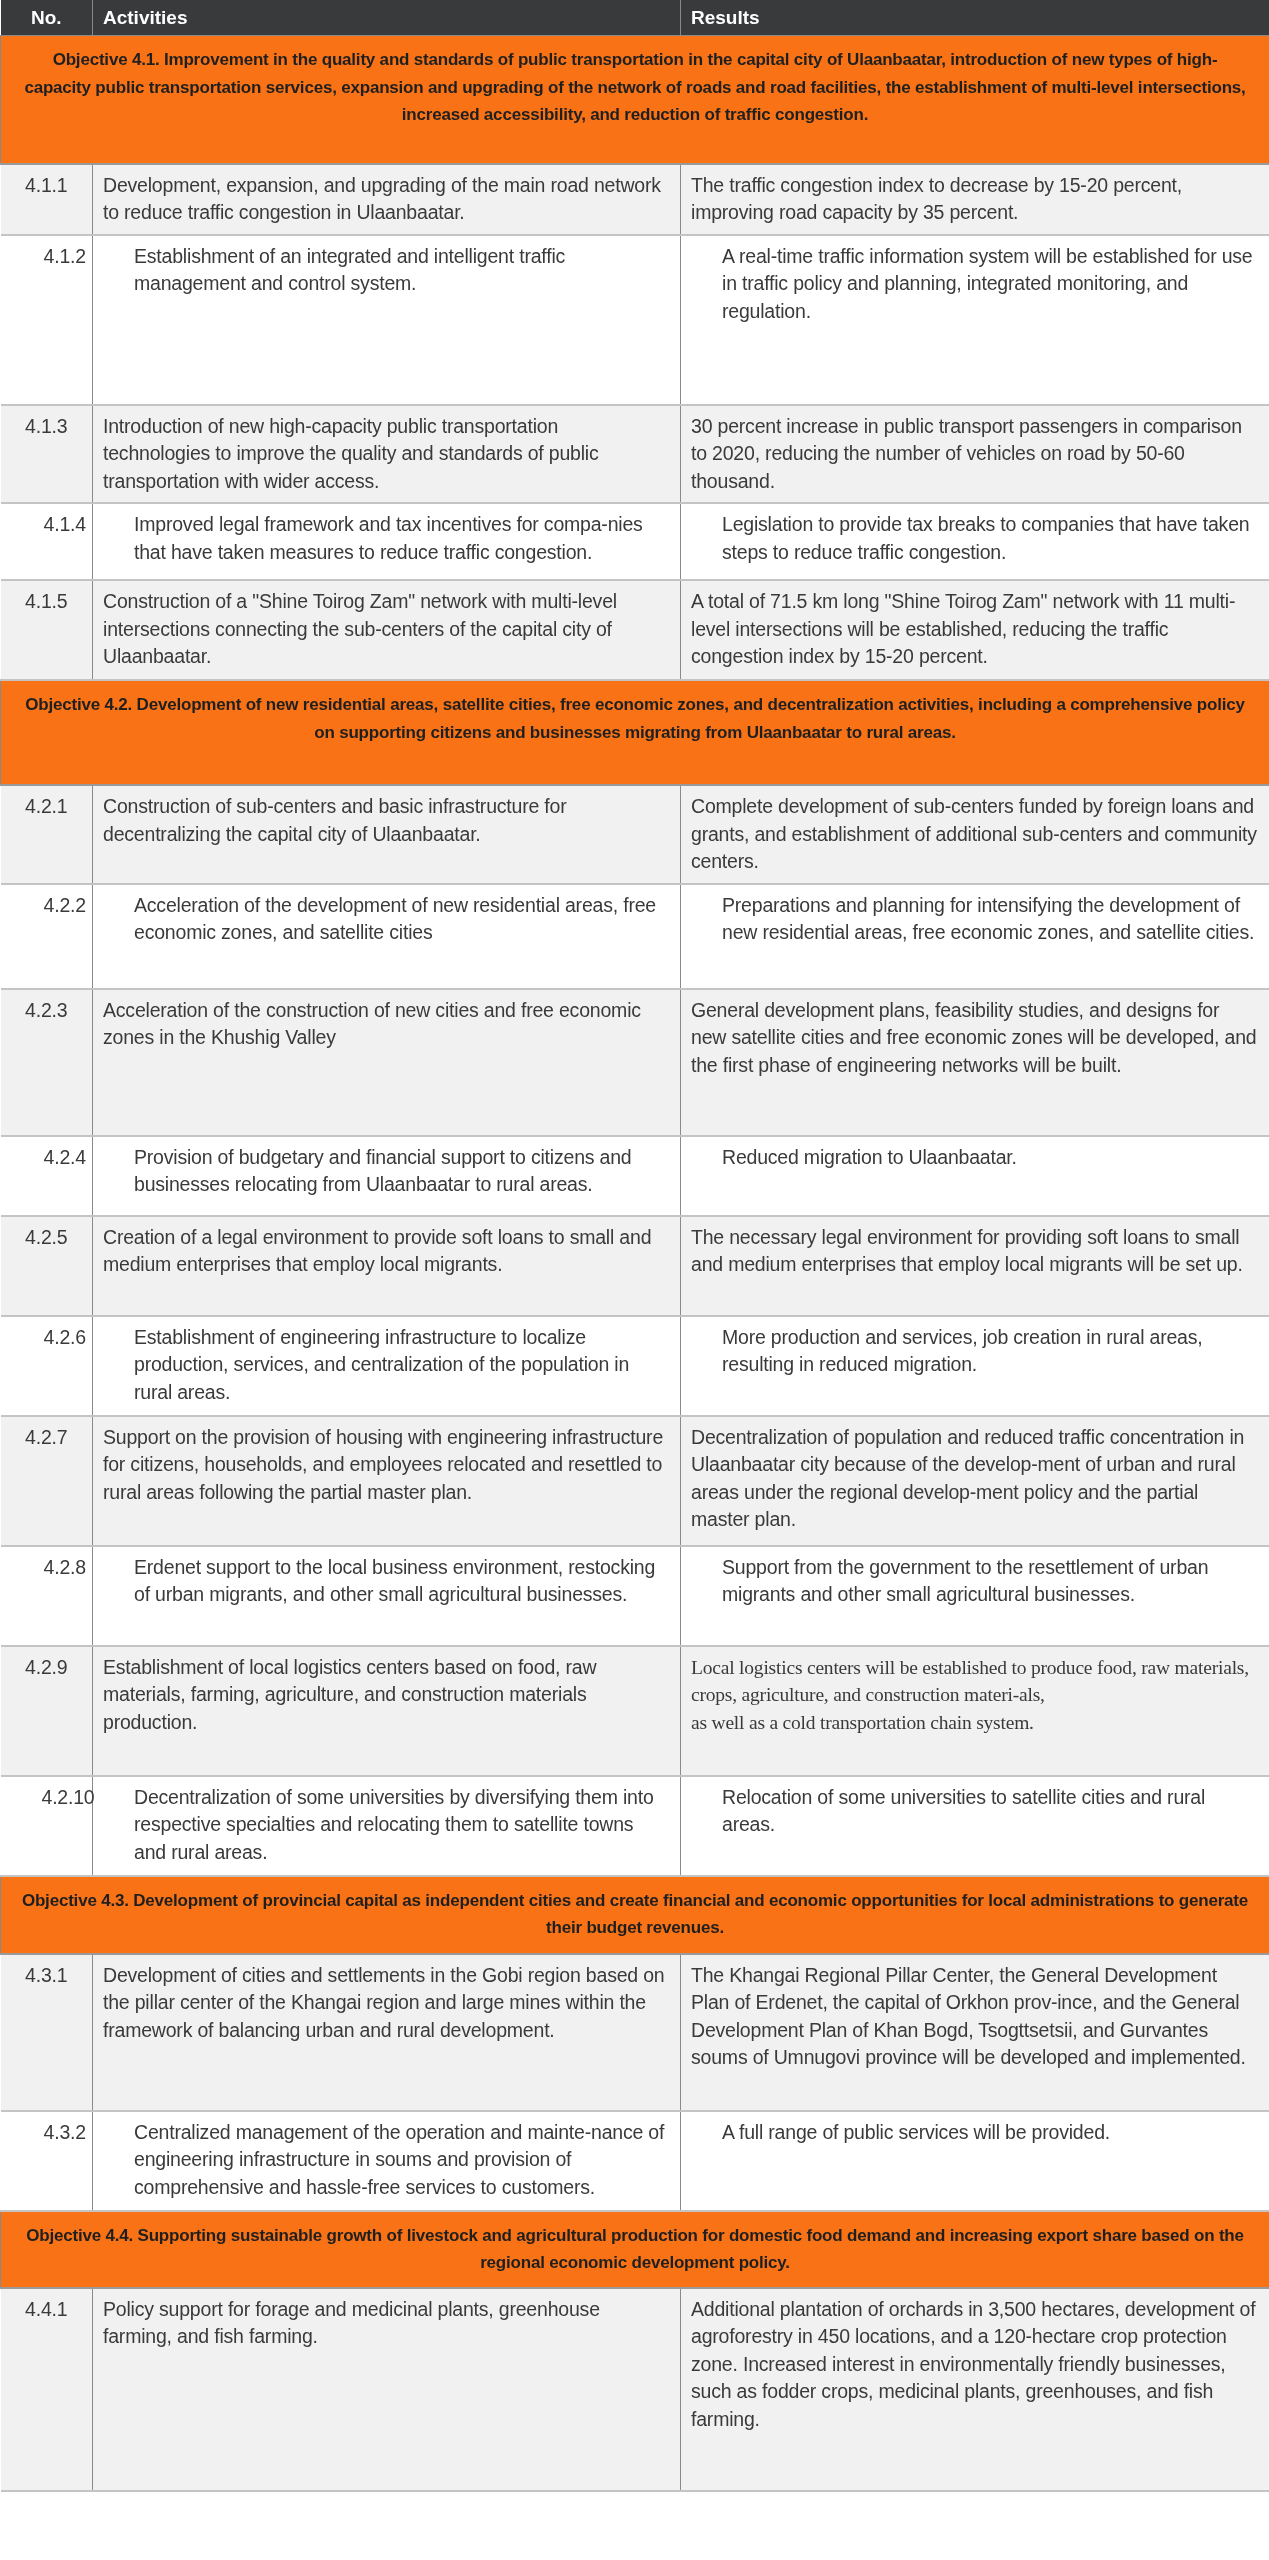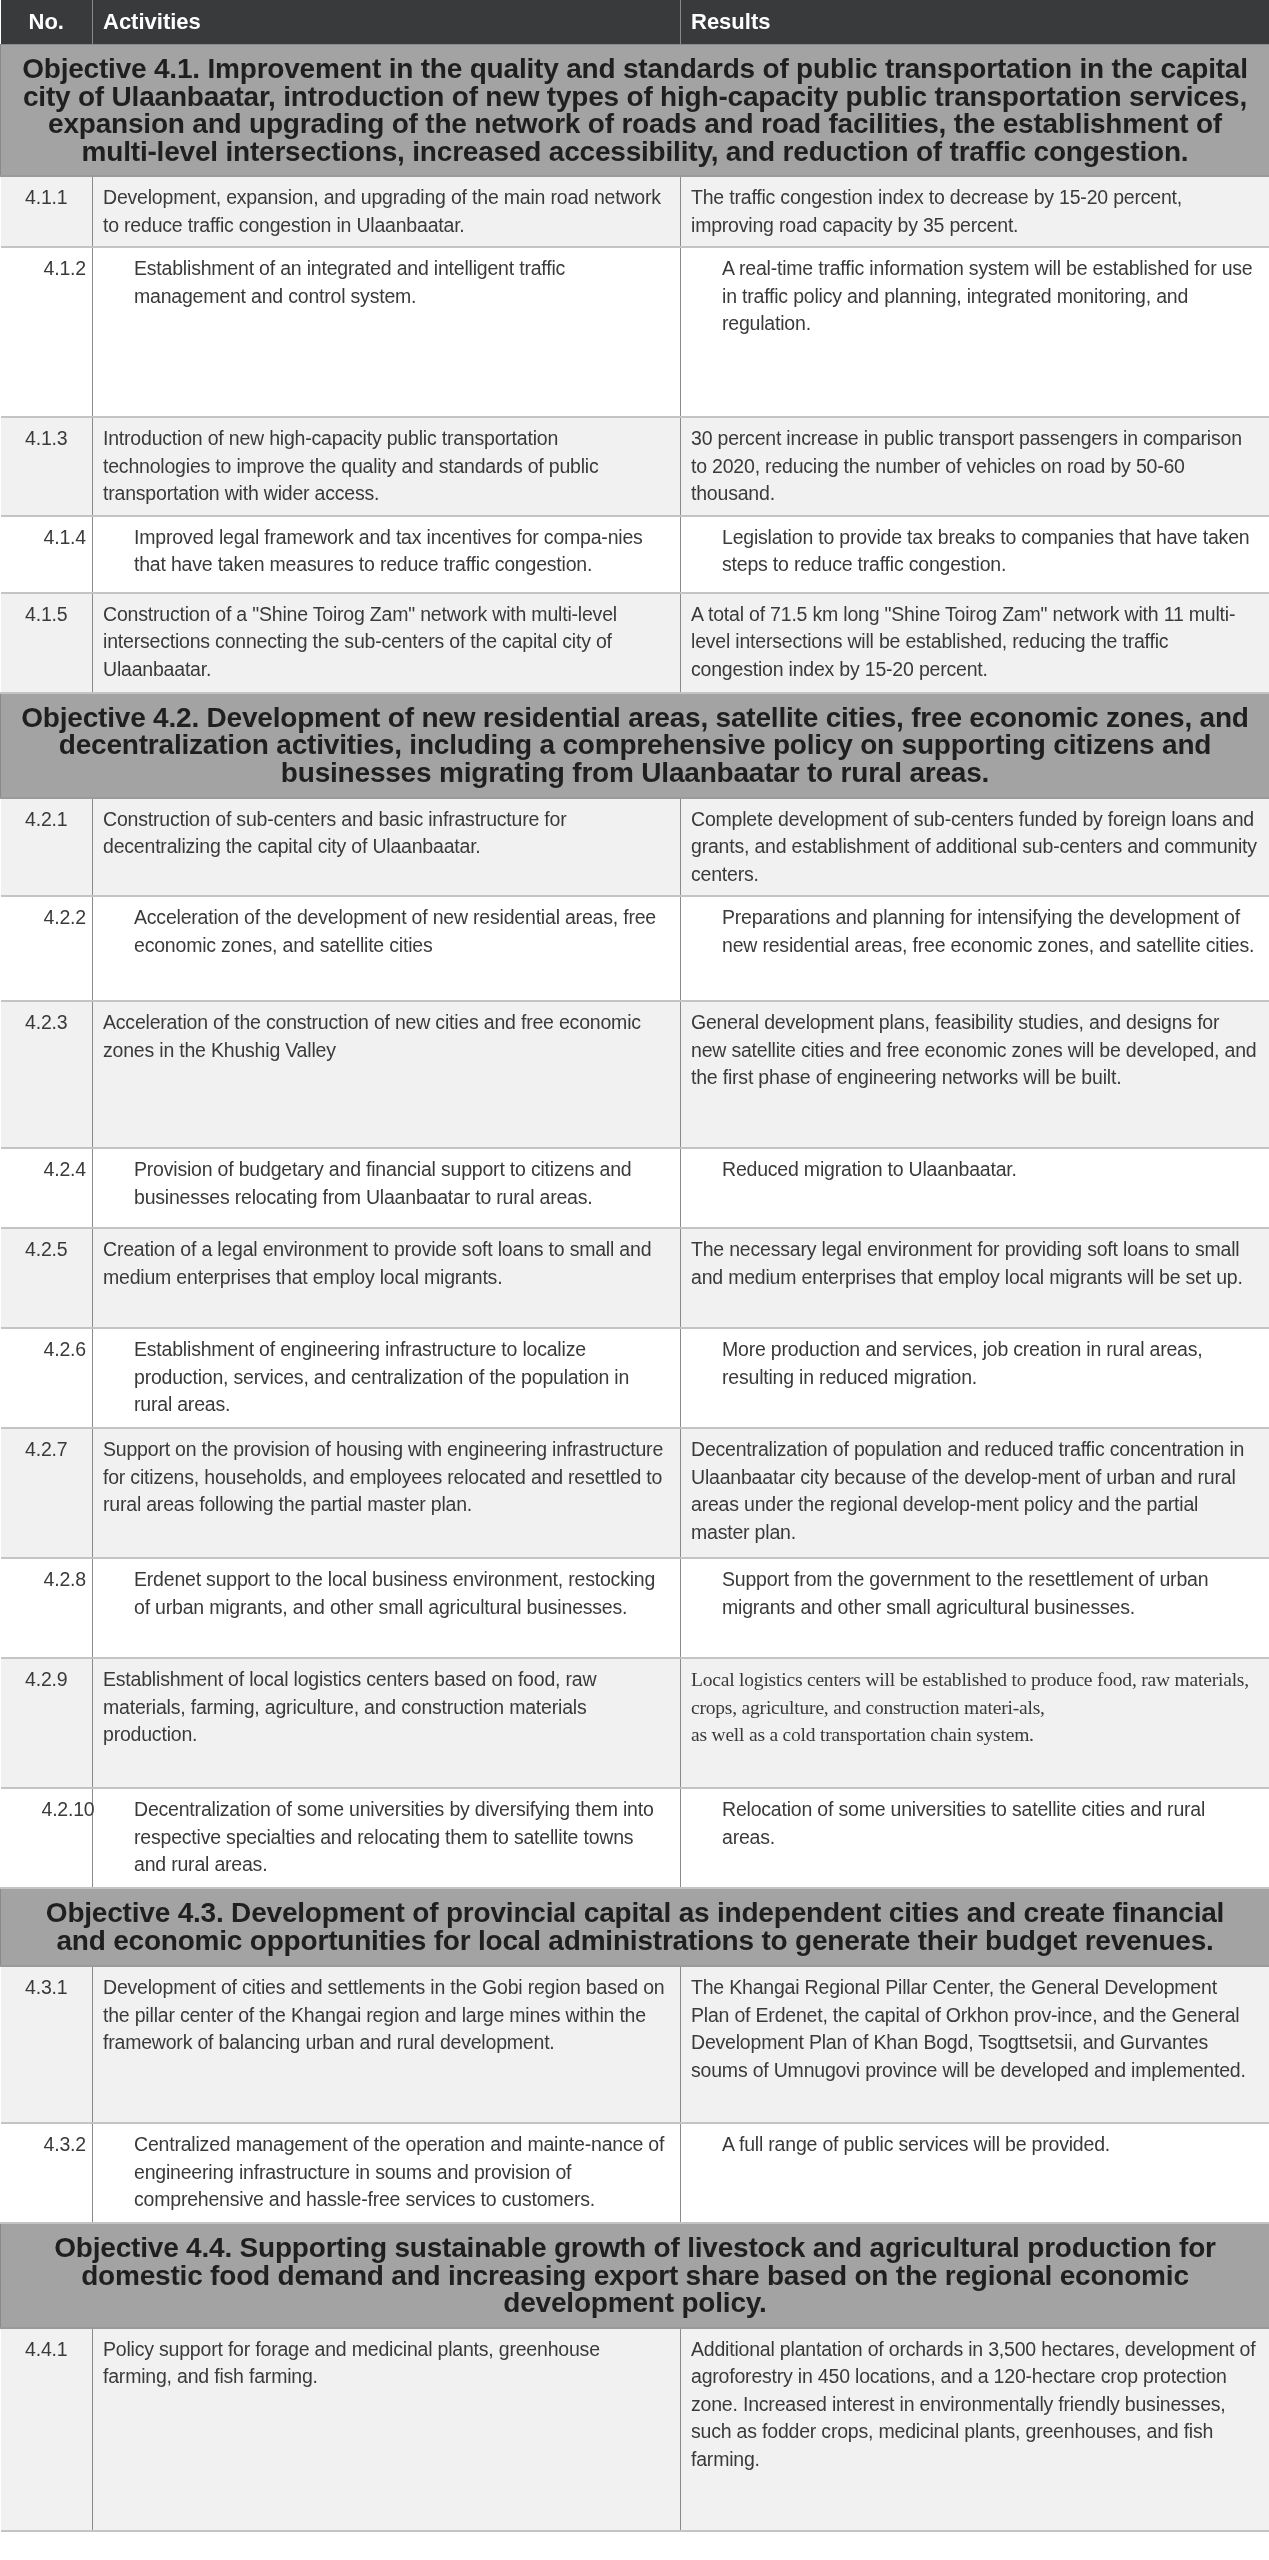--- a/index.html
+++ b/index.html
@@ -1,27 +1,27 @@
 <!DOCTYPE html>
 <html><head>
   <meta charset="utf-8">
   <style>
     html, body { margin: 0; padding: 0; background: #ffffff; }
     body { width: 1269px; height: 2560px; overflow: hidden; font-family: "Liberation Sans", sans-serif; color: #3a3a3a; }
     table { width: 1269px; border-collapse: collapse; table-layout: fixed; }
     col.c-no { width: 92px; }
     col.c-act { width: 588px; }
     col.c-res { width: 589px; }
-    th { background: #383a3c; color: #ffffff; font-weight: bold; font-size: 22px; text-align: left; height: 44px; padding: 0 10px; border-right: 1px solid #8a8a8a; border-bottom: 1px solid #8a8a8a; }
+    th { background: #383a3c; color: #ffffff; font-weight: bold; font-size: 19px; text-align: left; height: 35px; padding: 0 10px; border-right: 1px solid #8a8a8a; border-bottom: 1px solid #8a8a8a; }
     th.no { text-align: center; }
     th:last-child { border-right: none; }
     td { font-size: 19.5px; line-height: 27.5px; vertical-align: top; padding: 7px 10px 7px 10px; border-right: 1px solid #8a8a8a; border-bottom: 2px solid #c4c4c4; letter-spacing: -0.2px; }
     td.no { text-align: center; padding-left: 4px; padding-right: 4px; }
     td:last-child { border-right: none; }
-    tr.obj td { background: #a3a3a3; font-weight: bold; color: #1f1f1f; text-align: center; font-size: 28px; line-height: 27.5px; padding: 10px 20px 10px 20px; border-bottom: 2px solid #9a9a9a; border-left: 1px solid #8a8a8a; border-right: 1px solid #8a8a8a; }
+    tr.obj td { background: #f97316; font-weight: bold; color: #1f1f1f; text-align: center; font-size: 17px; line-height: 27.5px; padding: 10px 20px 10px 20px; border-bottom: 2px solid #9a9a9a; border-left: 1px solid #8a8a8a; border-right: 1px solid #8a8a8a; }
     tr.gray td { background: #f1f1f1; }
     tr.white td { background: #ffffff; padding-left: 41px; }
     td.pre { white-space: pre-line; font-family: Liberation Serif, serif; }
   </style>
 </head>
 <body>
 
 <table>
   <colgroup>
       <col class="c-no">

